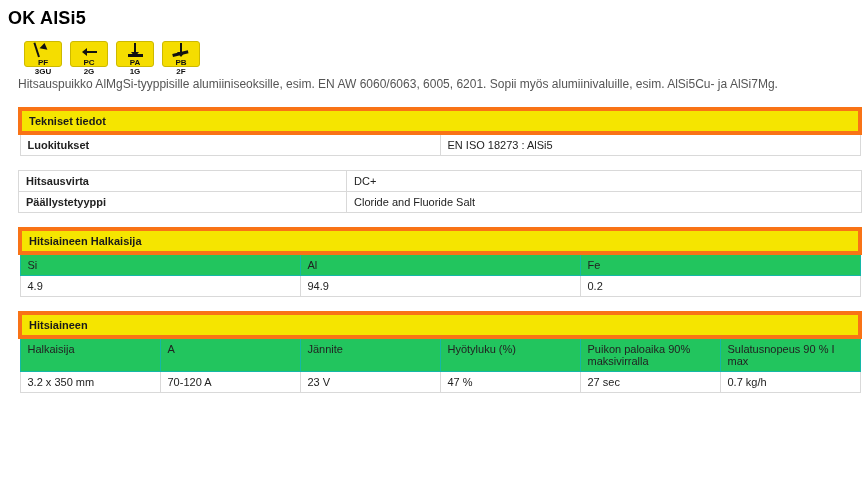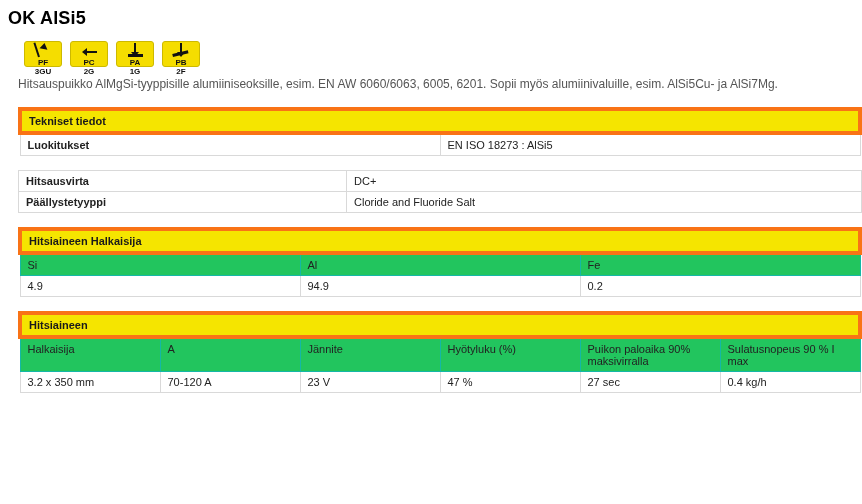--- a/index.html
+++ b/index.html
@@ -279,19 +279,19 @@
         <th class="colhead" style="width:143px">Hyötyluku (%)</th>
         <th class="colhead" style="width:143px">Puikon paloaika 90% maksivirralla</th>
         <th class="colhead">Sulatusnopeus 90 % I max</th>
       </tr>
       <tr>
         <td>3.2 x 350 mm</td>
         <td>70-120 A</td>
         <td>23 V</td>
         <td>47 %</td>
         <td>27 sec</td>
-        <td>0.4 kg/h</td>
+        <td>0.7 kg/h</td>
       </tr>
     </tbody>
       </table>
   </div>
 
 </div>
 
 </body></html>

